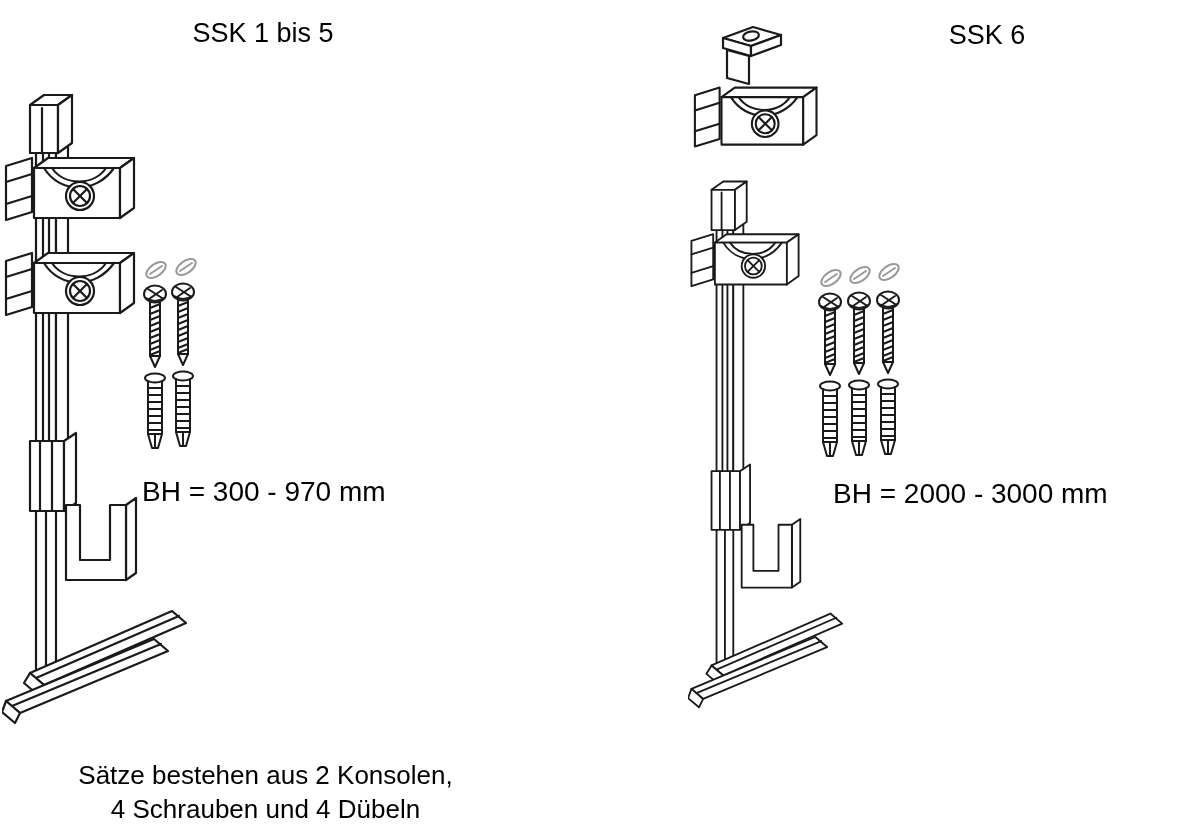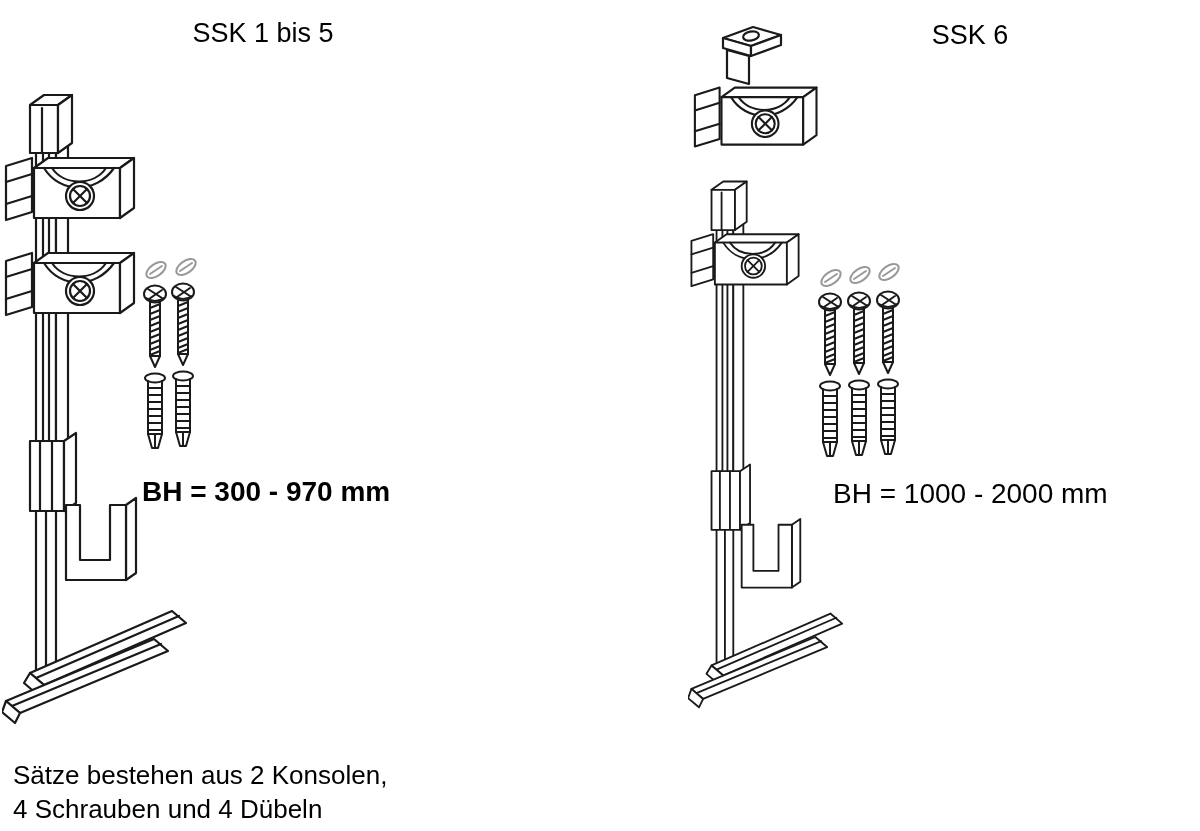--- a/index.html
+++ b/index.html
@@ -13,36 +13,36 @@
     overflow: hidden;
   }
   .title {
     position: absolute;
     font-size: 27px;
     font-weight: normal;
     text-align: center;
     white-space: nowrap;
   }
   .title-left  { left: 63px;  top: 0px;  width: 400px; }
-  .title-right { left: 770px; top: 0px;  width: 400px; margin-top: 20px; }
+  .title-right { left: 787px; top: 0px;  width: 400px; margin-top: 20px; }
 
   .bh {
     position: absolute;
     font-size: 28px;
     font-weight: normal;
     white-space: nowrap;
   }
-  .bh-left  { left: 142px; top: 476px; font-weight: bold; }
+  .bh-left  { left: 142px; top: 476px; }
   .bh-right { left: 833px; top: 478px; }
 
   .caption {
     position: absolute;
     font-size: 26px;
     line-height: 34px;
-    text-align: left;
+    text-align: center;
   }
   .caption-left  { left: 13px;  top: 758px; width: 505px; }
   .caption-right { left: 698px; top: 758px; width: 500px; }
 
   .console-left  { position: absolute; left: 2px;   top: 55px;  width: 210px; height: 670px; }
   .console-right { position: absolute; left: 688px; top: 148px; width: 176px; height: 561px; }
   .holder-right  { position: absolute; left: 693px; top: 24px;  width: 132px; height: 134px; }
   .hardware-left  { position: absolute; left: 133px; top: 248px; width: 84px;  height: 212px; }
   .hardware-right { position: absolute; left: 812px; top: 256px; width: 114px; height: 212px; }
 </style>
@@ -204,19 +204,19 @@
         <use href="#screw" transform="translate(34,35)"></use>
         <use href="#screw" transform="translate(63,34)"></use>
       </g>
       <g>
         <use href="#plug" transform="translate(7,124)"></use>
         <use href="#plug" transform="translate(36,123)"></use>
         <use href="#plug" transform="translate(65,122)"></use>
       </g>
     </svg>
 
-    <div class="bh bh-right">BH = 1000 - 2000 mm</div>
+    <div class="bh bh-right">BH = 2000 - 3000 mm</div>
 
     <div class="caption caption-right">
     </div>
   </section>
 
 </div>
 
 </body></html>

